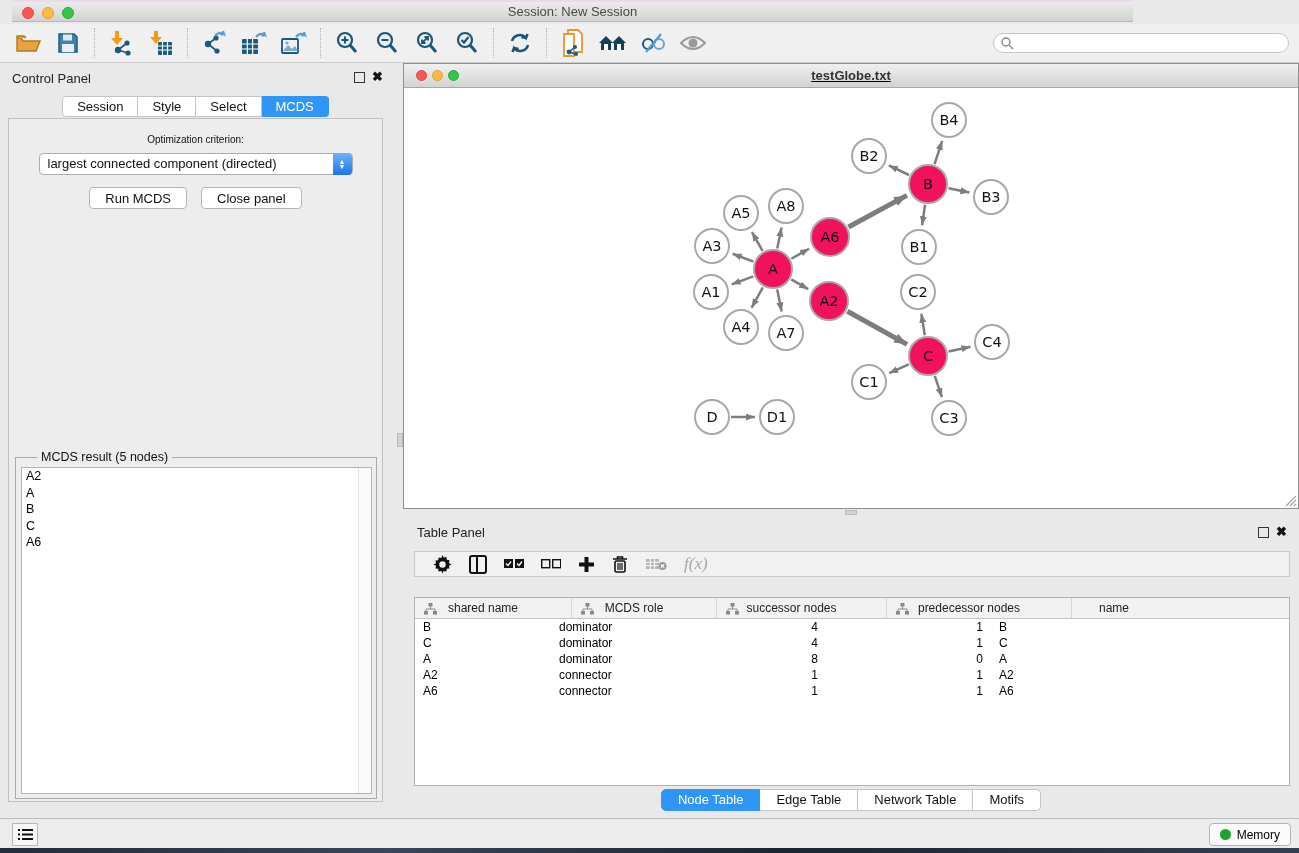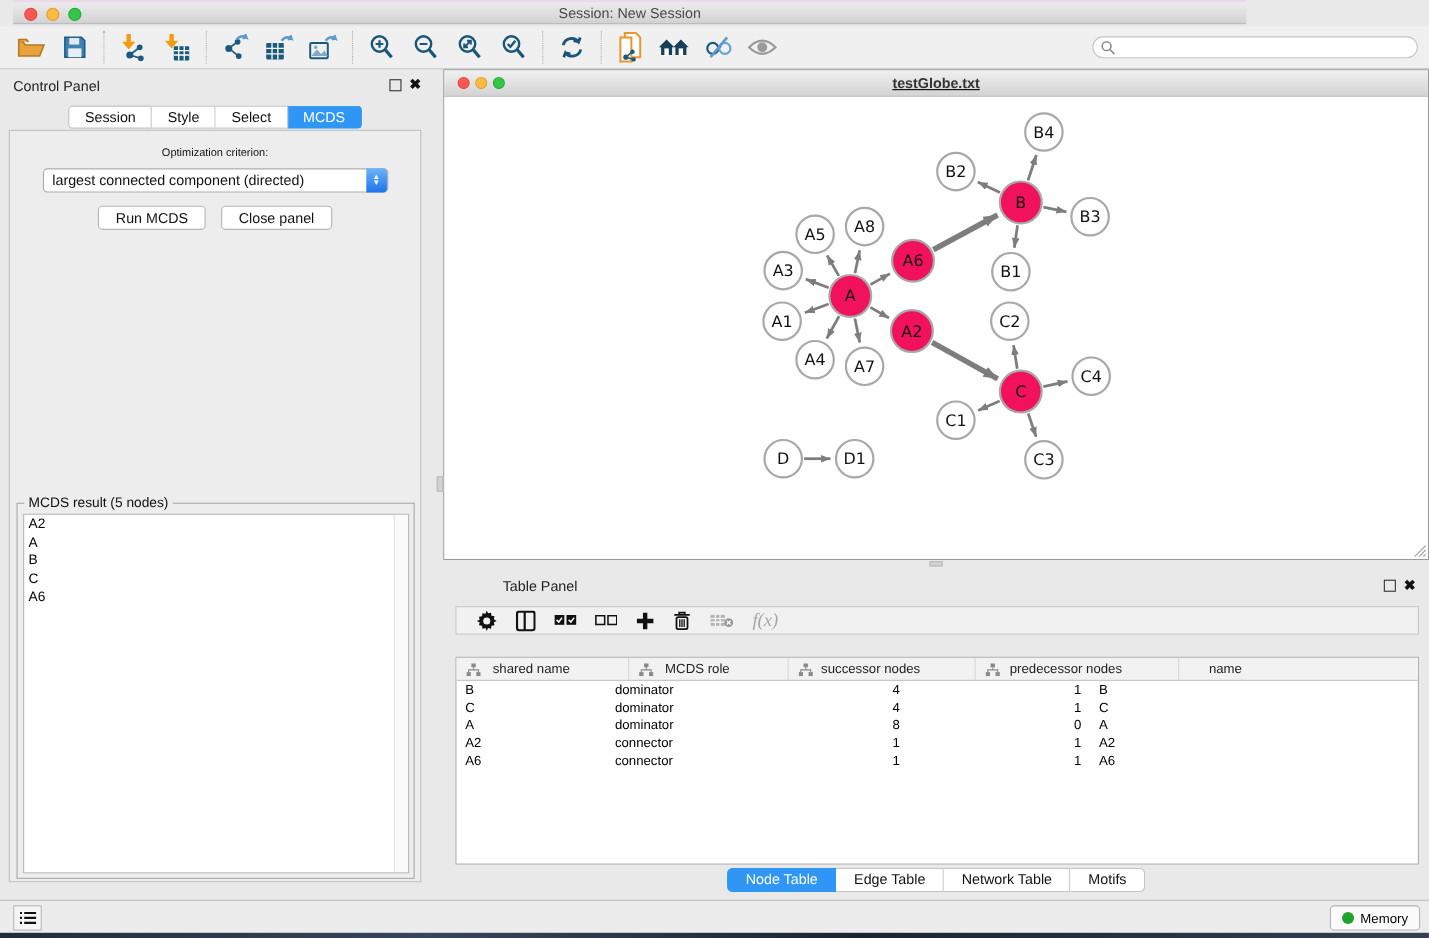--- a/index.html
+++ b/index.html
@@ -48,21 +48,21 @@
     color:#111; cursor:pointer; }
   .combo .stepper { position:absolute; right:0; top:-1px; width:19px; height:22px; border-radius:0 4px 4px 0;
     background:linear-gradient(#6db3fa,#1e73ea); display:flex; flex-direction:column; align-items:center;
     justify-content:center; color:#fff; font-size:7px; line-height:5px; }
   .btn-row { display:flex; justify-content:center; gap:14px; margin-top:12px; }
   .pbtn { height:22px; padding:0 15px; background:#fff; border:1px solid #b5b5b5; border-radius:4px;
     font-size:13px; color:#111; cursor:pointer; }
 
   .result-box { position:absolute; left:6px; top:338px; width:362px; height:342px;
     border:1px solid #a9a9a9; }
-  .result-legend { position:absolute; left:6px; top:-8px; background:#ededed; padding:0 4px;
+  .result-legend { position:absolute; left:21px; top:-8px; background:#ededed; padding:0 4px;
     font-size:12.5px; color:#111; }
   .result-list { position:absolute; left:5px; top:9px; width:351px; height:327px; background:#fff;
     border:1px solid #b5b5b5; overflow:hidden; }
   .result-scroll { position:absolute; right:0; top:0; width:13px; height:100%;
     background:#fafafa; border-left:1px solid #e2e2e2; }
   .list-item { font-size:12.5px; color:#000; padding:1px 0 1px 4px; line-height:14.5px; cursor:default; }
 
   
   .netwin { position:absolute; left:403px; top:63px; width:896px; height:446px;
     border:1px solid #8f8f8f; background:#fff;text-decoration:underline; }
@@ -74,21 +74,21 @@
   .tl2.yellow { left:28px; background:#fdbc40; border:1px solid #de9f34; }
   .tl2.green { left:44px; background:#33c748; border:1px solid #27aa35; }
   .net-canvas { position:relative; width:894px; height:420px; background:#fff; overflow:hidden; }
   .grip { position:absolute; right:1px; bottom:1px; width:15px; height:15px; cursor:nwse-resize; }
   .vthumb { position:absolute; left:397px; top:433px; width:6px; height:14px; background:#d2d2d2; border:1px solid #bbb; }
   .hthumb { position:absolute; left:845px; top:510px; width:12px; height:5px; background:#d2d2d2; border:1px solid #bbb; }
 
   
   .tpanel { position:absolute; left:403px; top:518px; width:896px; height:298px; }
   .tpanel .float-ic { right:30px; } .tpanel .close-ic { right:12px; }
-  .tpanel .panel-title { left:14px; top:7px;margin-left:40px; }
+  .tpanel .panel-title { left:14px; top:7px; }
   .ttoolbar { position:absolute; left:11px; top:33px; width:876px; height:26px; background:#f1f1f1;
     border:1px solid #c9c9c9; display:flex; align-items:center; gap:17px; padding-left:18px; }
   .ttbtn { display:flex; align-items:center; justify-content:center; cursor:pointer; }
   .fx { font-family:"Liberation Serif", serif; font-style:italic; font-size:17px; color:#a6a6a6; }
 
   .datatable { position:absolute; left:11px; top:79px; width:876px; height:189px; background:#fff;
     border:1px solid #b0b0b0; overflow:hidden; }
   .thead { display:flex; height:21px; background:#f2f2f2; border-bottom:1px solid #c4c4c4;gap:20px; }
   .th { position:relative; display:flex; align-items:center; justify-content:center;
     font-size:12px; color:#222; border-left:1px solid #d8d8d8; }

